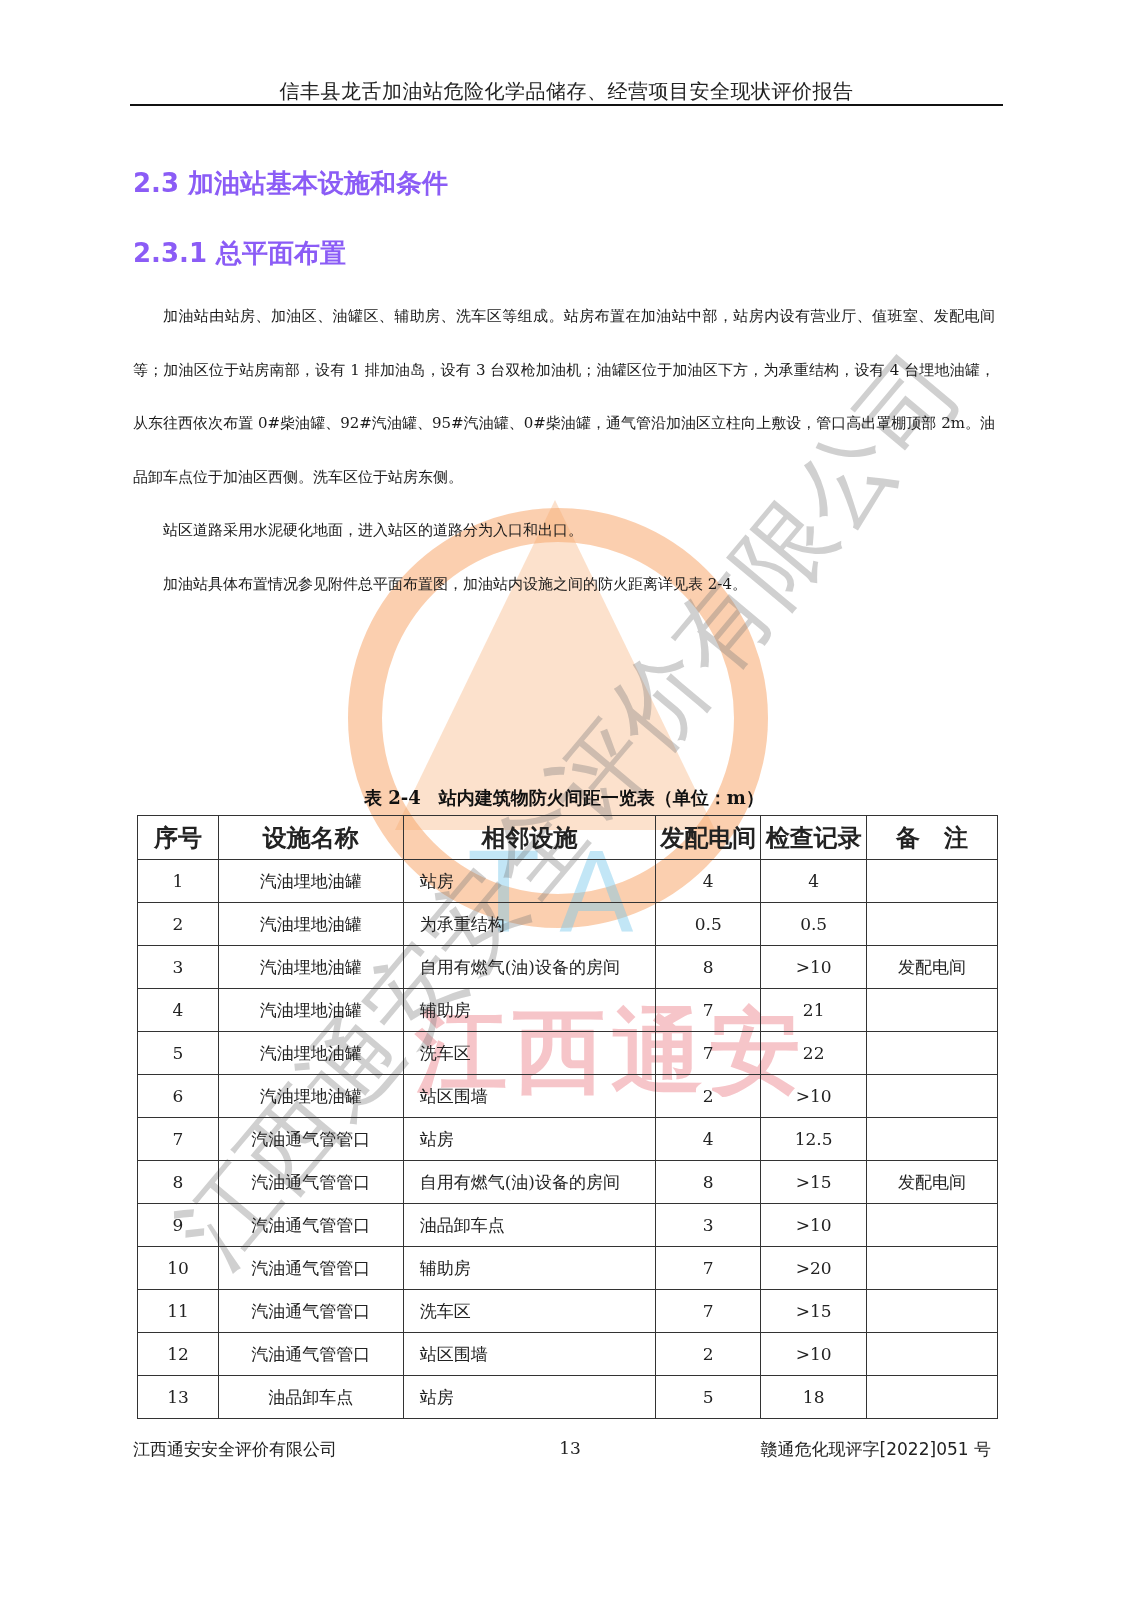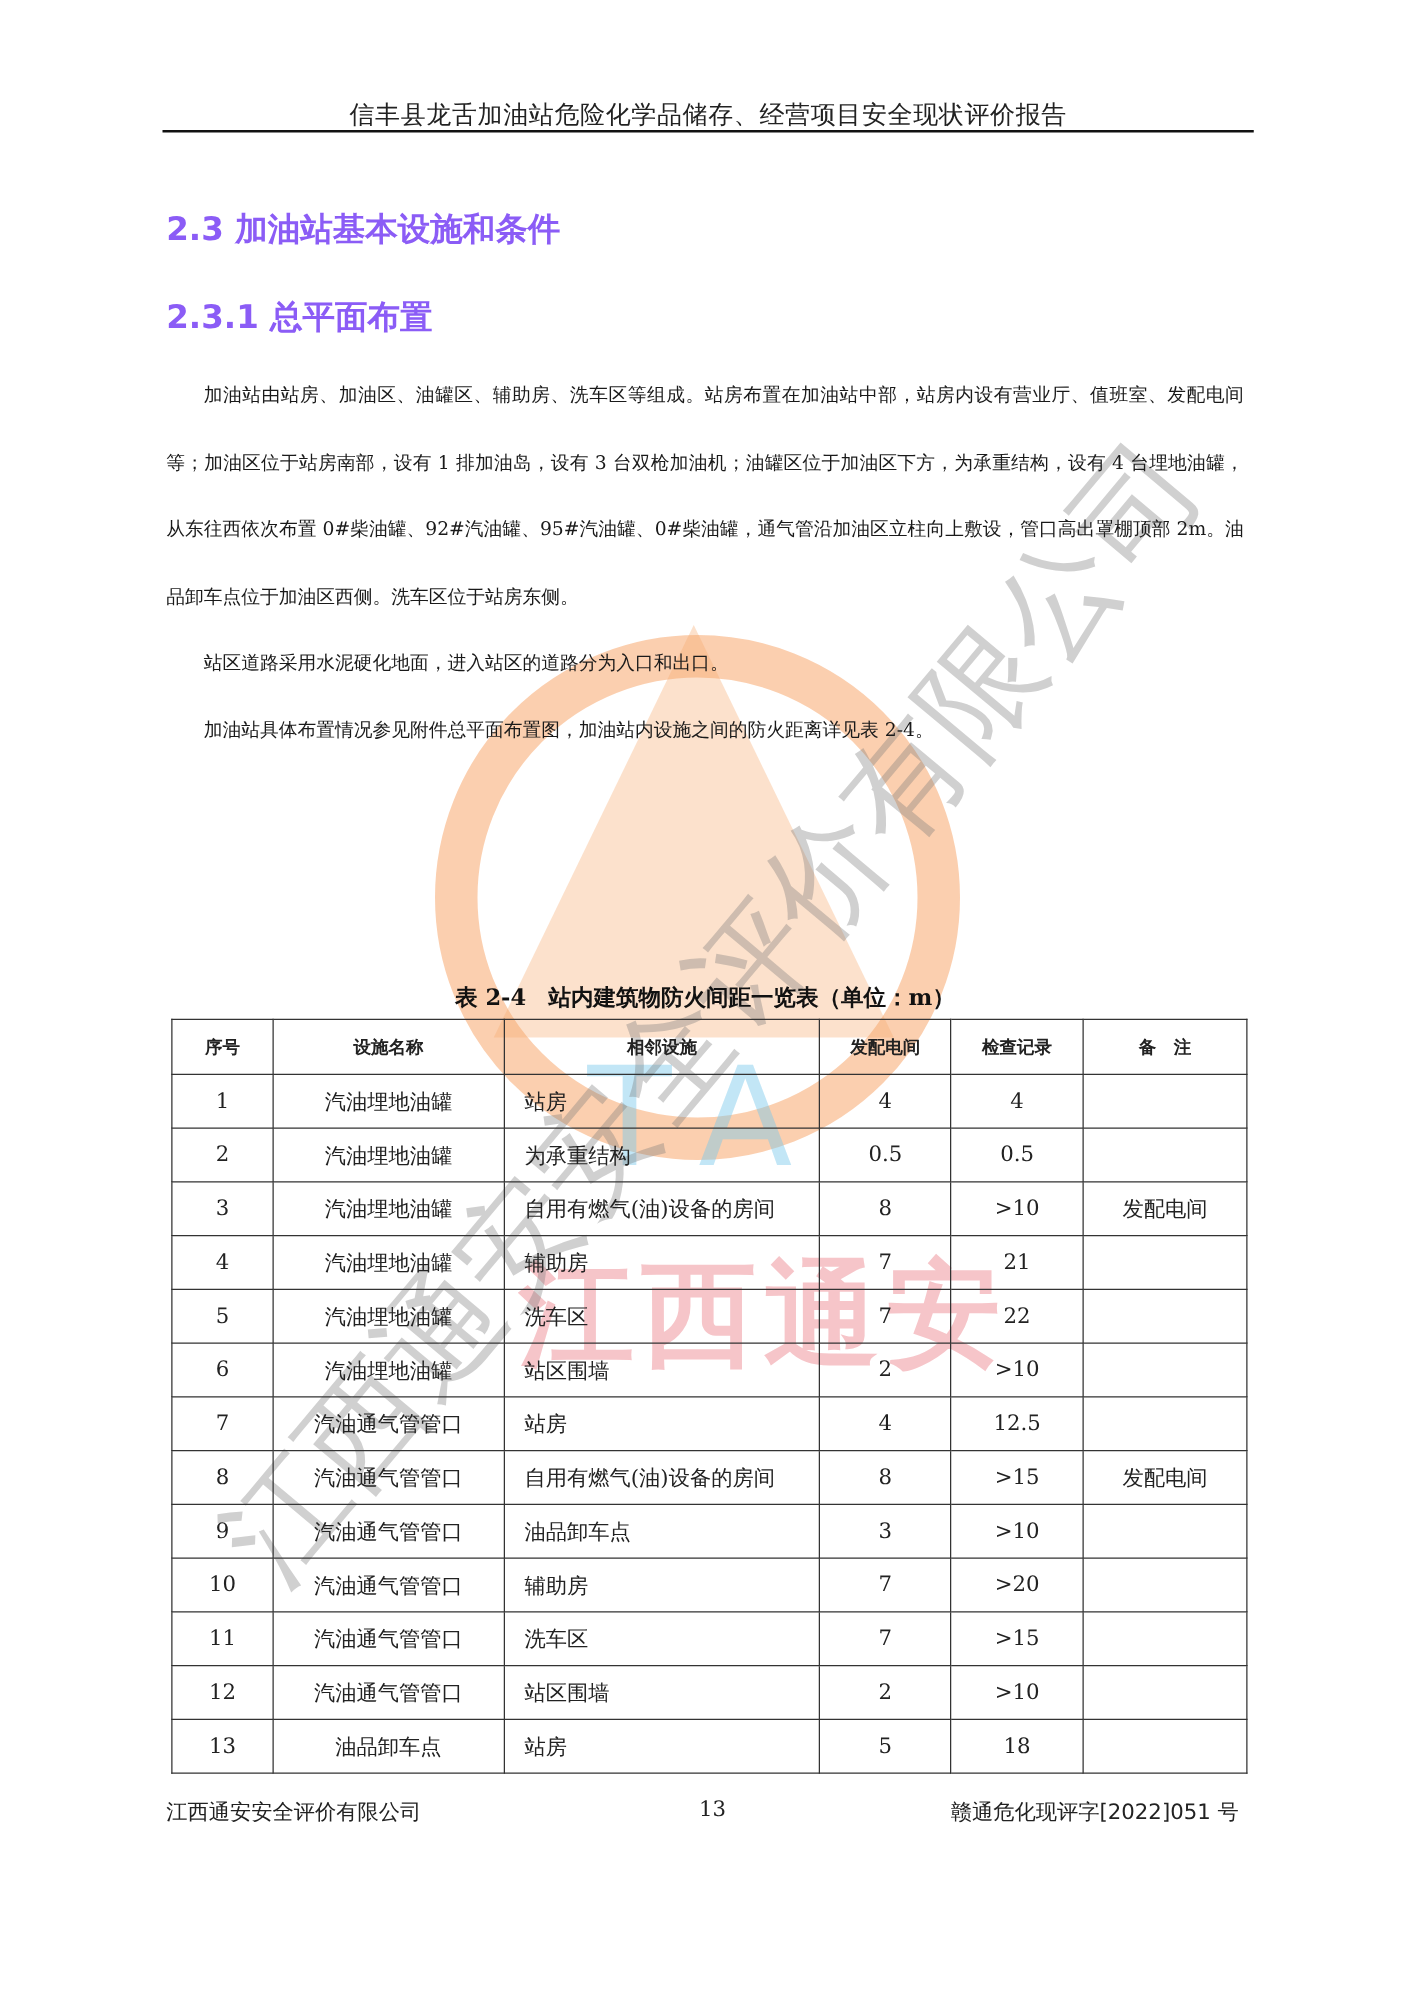--- a/index.html
+++ b/index.html
@@ -31,21 +31,21 @@
       position: absolute; left: 133px; top: 786px; width: 862px; text-align: center;
       font-weight: bold; font-size: 18px; color: #111;
     }
     table.fire {
       position: absolute; left: 137px; top: 815px; width: 861px;
       border-collapse: collapse; font-size: 17px; color: #222;
     }
     table.fire th, table.fire td {
       border: 1px solid #333; height: 42px; padding: 0; text-align: center;
     }
-    table.fire th { font-weight: bold; height: 43px; font-size: 14px; }
+    table.fire th { font-weight: bold; height: 43px; font-size: 24px; }
     table.fire td.left { text-align: left; padding-left: 16px; }
     table.fire col.c1 { width: 81px; }
     table.fire col.c2 { width: 185px; }
     table.fire col.c3 { width: 253px; }
     table.fire col.c4 { width: 105px; }
     table.fire col.c5 { width: 106px; }
     table.fire col.c6 { width: 131px; }
     .footer {
       position: absolute; top: 1438px; font-size: 17px; color: #222;
       font-family: "DejaVu Sans", "Liberation Sans", sans-serif;

